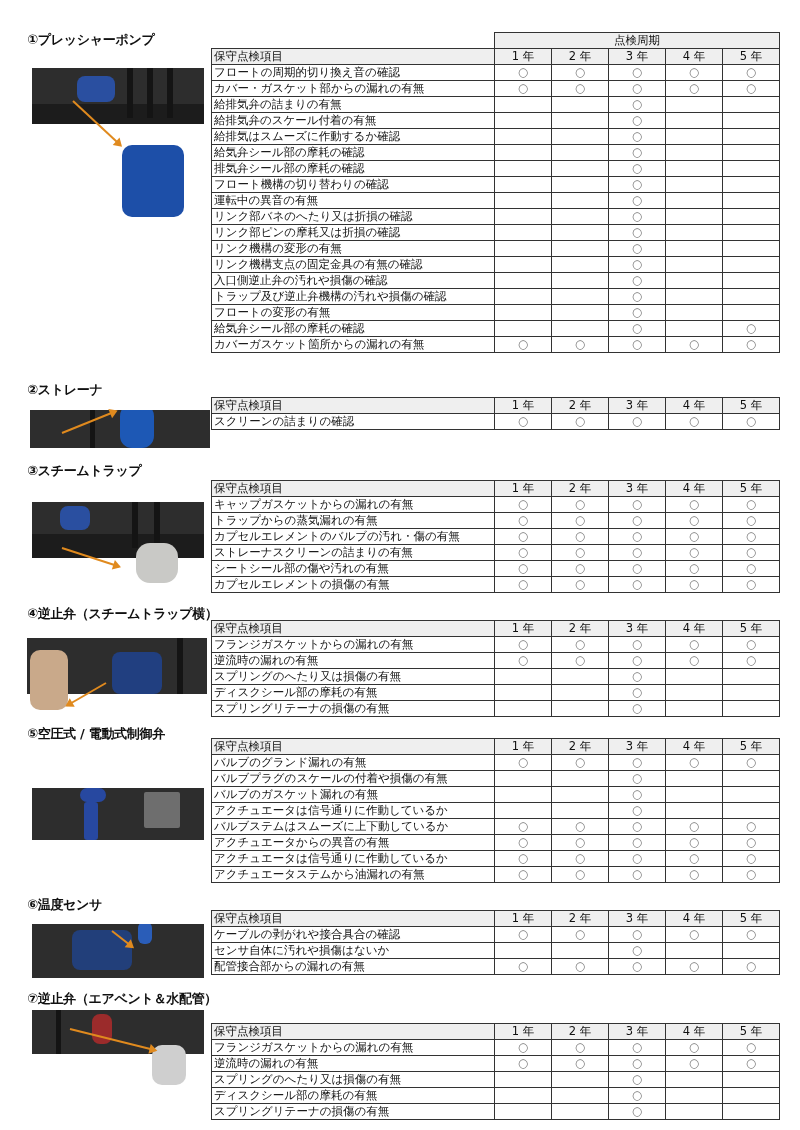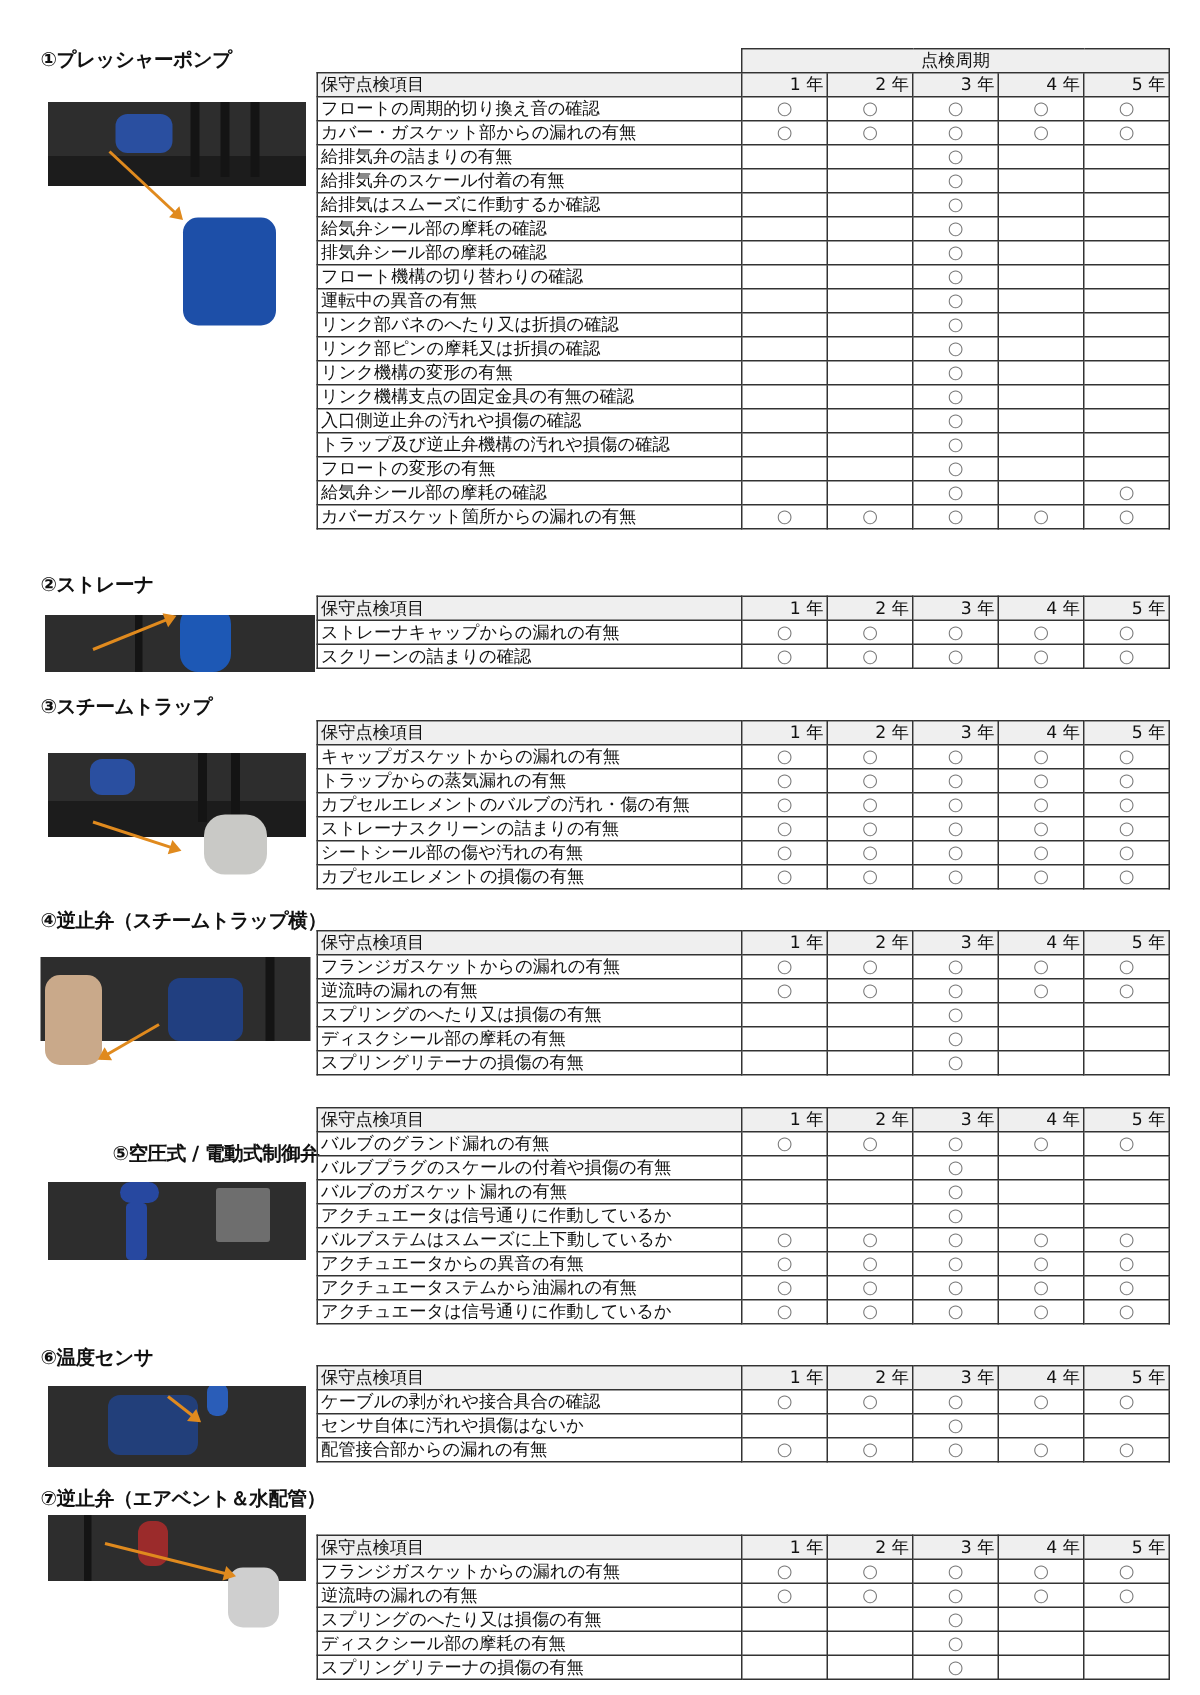--- a/index.html
+++ b/index.html
@@ -4,38 +4,38 @@
 <style>
   html, body { margin:0; padding:0; background:#fff; }
   body { width:800px; height:1130px; position:relative; overflow:hidden;
          font-family:"DejaVu Sans", "Liberation Sans", sans-serif; color:#111; }
   .sec-title { position:absolute; left:27px; font-weight:bold; font-size:13px; letter-spacing:-0.3px; white-space:nowrap; }
   .tbl { position:absolute; left:211px; border-collapse:collapse; table-layout:fixed; font-size:11.5px; }
   .tbl td { border:1px solid #333; height:15px; padding:0 2px; line-height:15px; white-space:nowrap; overflow:hidden; }
   .tbl td.item { width:278px; text-align:left;margin-left:28px; }
   .tbl td.yr { width:52px; text-align:center; color:#777; font-size:12px; }
   .tbl tr.head td { background:#efefef; }
-  .tbl tr.head td.yr { color:#111; font-size:11.5px;text-align:right; }
+  .tbl tr.head td.yr { color:#111; font-size:11.5px; }
   .tbl td.blank { border:none; background:transparent; }
   .tbl td.period { background:#efefef; text-align:center; }
   .photo { position:absolute; background:#2d2d2d; overflow:hidden; }
   .photo .frame { position:absolute; background:#1c1c1c; }
   .photo .bar { position:absolute; background:#141414; }
   .part { position:absolute; border-radius:8px; }
   .arrow { position:absolute; height:2px; background:#e08a1e; transform-origin:0 50%; }
   .arrow::after { content:""; position:absolute; right:-2px; top:-4px; border-left:8px solid #e08a1e; border-top:5px solid transparent; border-bottom:5px solid transparent; }
 </style>
 </head>
 <body>
 
 <div class="sec-title" style="top:8px;margin-top:23px;">①プレッシャーポンプ</div>
 <div class="sec-title" style="top:381px;">②ストレーナ</div>
 <div class="sec-title" style="top:462px;">③スチームトラップ</div>
 <div class="sec-title" style="top:605px;">④逆止弁（スチームトラップ横）</div>
-<div class="sec-title" style="top:760px;margin-left:48px;">⑤空圧式 / 電動式制御弁</div>
+<div class="sec-title" style="top:725px;">⑤空圧式 / 電動式制御弁</div>
 <div class="sec-title" style="top:896px;">⑥温度センサ</div>
 <div class="sec-title" style="top:990px;">⑦逆止弁（エアベント＆水配管）</div>
 
 <div class="photo" style="left:32px;top:68px;width:172px;height:56px;">
   <div class="frame" style="left:0;top:36px;width:172px;height:20px;"></div>
   <div class="bar" style="left:95px;top:0;width:6px;height:50px;"></div>
   <div class="bar" style="left:115px;top:0;width:6px;height:50px;"></div>
   <div class="bar" style="left:135px;top:0;width:6px;height:50px;"></div>
   <div class="part" style="left:45px;top:8px;width:38px;height:26px;background:#2a4fa0;"></div>
 </div>
@@ -247,28 +247,20 @@
     <tbody>
       <tr class="head">
         <td class="item">保守点検項目</td>
         <td class="yr">1 年</td>
         <td class="yr">2 年</td>
         <td class="yr">3 年</td>
         <td class="yr">4 年</td>
         <td class="yr">5 年</td>
       </tr>
       <tr>
-        <td class="item">ストレーナキャップからの漏れの有無</td>
-        <td class="yr">○</td>
-        <td class="yr">○</td>
-        <td class="yr">○</td>
-        <td class="yr">○</td>
-        <td class="yr">○</td>
-      </tr>
-      <tr>
         <td class="item">スクリーンの詰まりの確認</td>
         <td class="yr">○</td>
         <td class="yr">○</td>
         <td class="yr">○</td>
         <td class="yr">○</td>
         <td class="yr">○</td>
       </tr>
     </tbody>
   </table>
 <table class="tbl" style="top:480px;">
@@ -435,35 +427,35 @@
       </tr>
       <tr>
         <td class="item">アクチュエータからの異音の有無</td>
         <td class="yr">○</td>
         <td class="yr">○</td>
         <td class="yr">○</td>
         <td class="yr">○</td>
         <td class="yr">○</td>
       </tr>
       <tr>
+        <td class="item">アクチュエータは信号通りに作動しているか</td>
+        <td class="yr">○</td>
+        <td class="yr">○</td>
+        <td class="yr">○</td>
+        <td class="yr">○</td>
+        <td class="yr">○</td>
+      </tr>
+      <tr>
         <td class="item">アクチュエータステムから油漏れの有無</td>
         <td class="yr">○</td>
         <td class="yr">○</td>
         <td class="yr">○</td>
         <td class="yr">○</td>
         <td class="yr">○</td>
       </tr>
-      <tr>
-        <td class="item">アクチュエータは信号通りに作動しているか</td>
-        <td class="yr">○</td>
-        <td class="yr">○</td>
-        <td class="yr">○</td>
-        <td class="yr">○</td>
-        <td class="yr">○</td>
-      </tr>
     </tbody>
   </table>
 <table class="tbl" style="top:910px;">
     <tbody>
       <tr class="head">
         <td class="item">保守点検項目</td>
         <td class="yr">1 年</td>
         <td class="yr">2 年</td>
         <td class="yr">3 年</td>
         <td class="yr">4 年</td>

